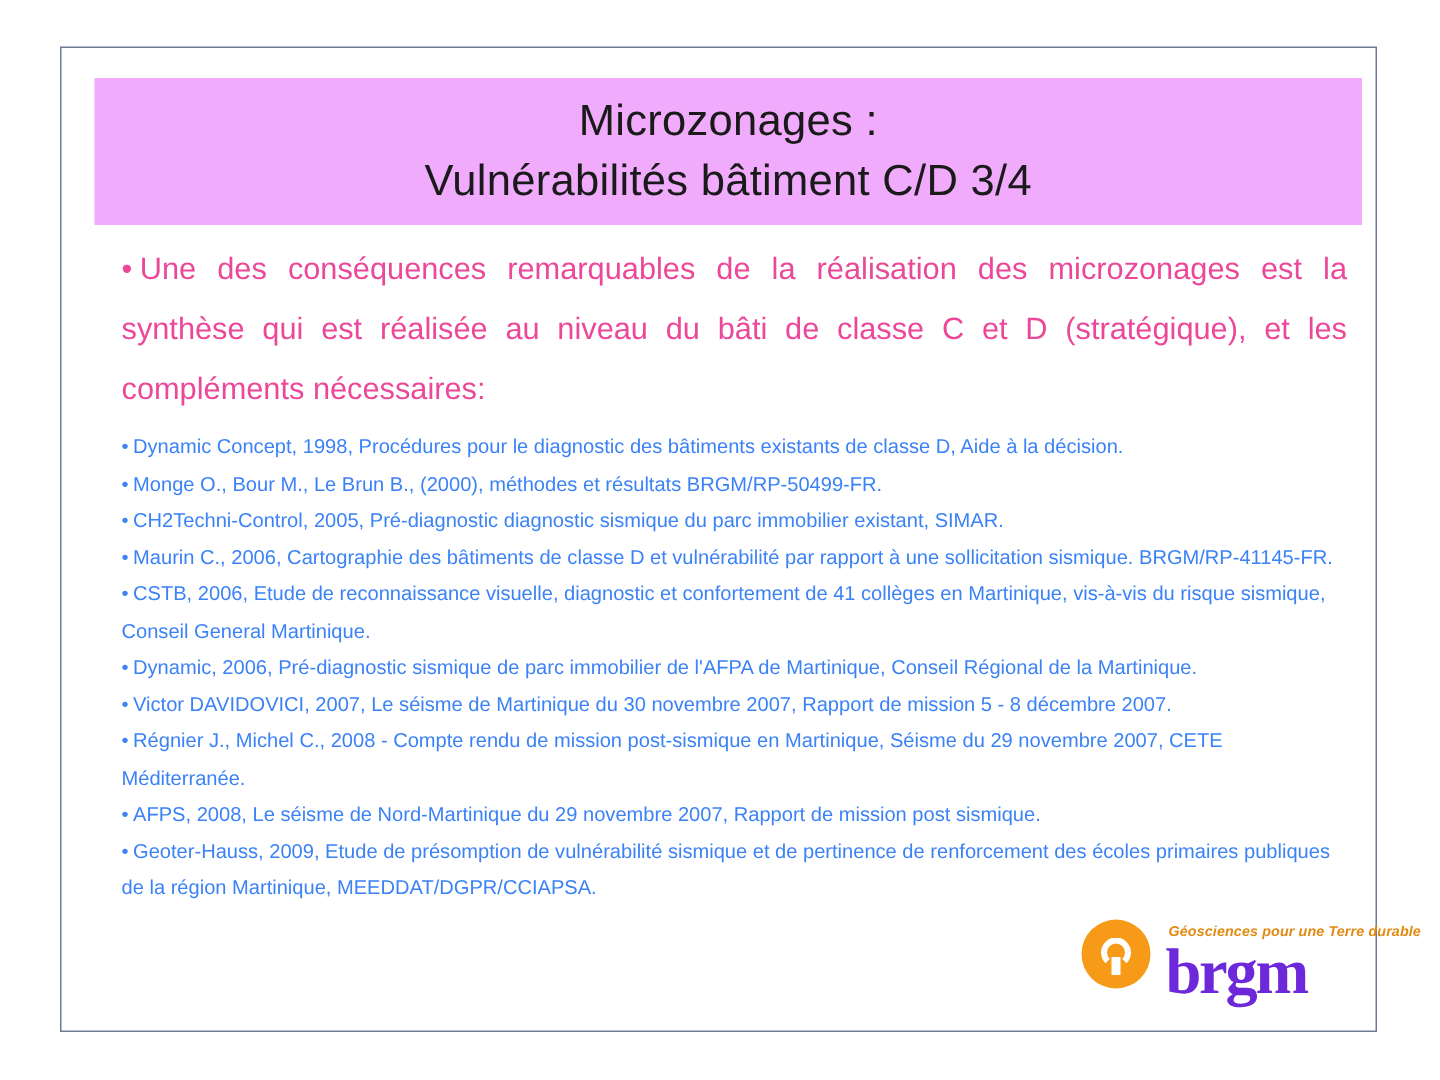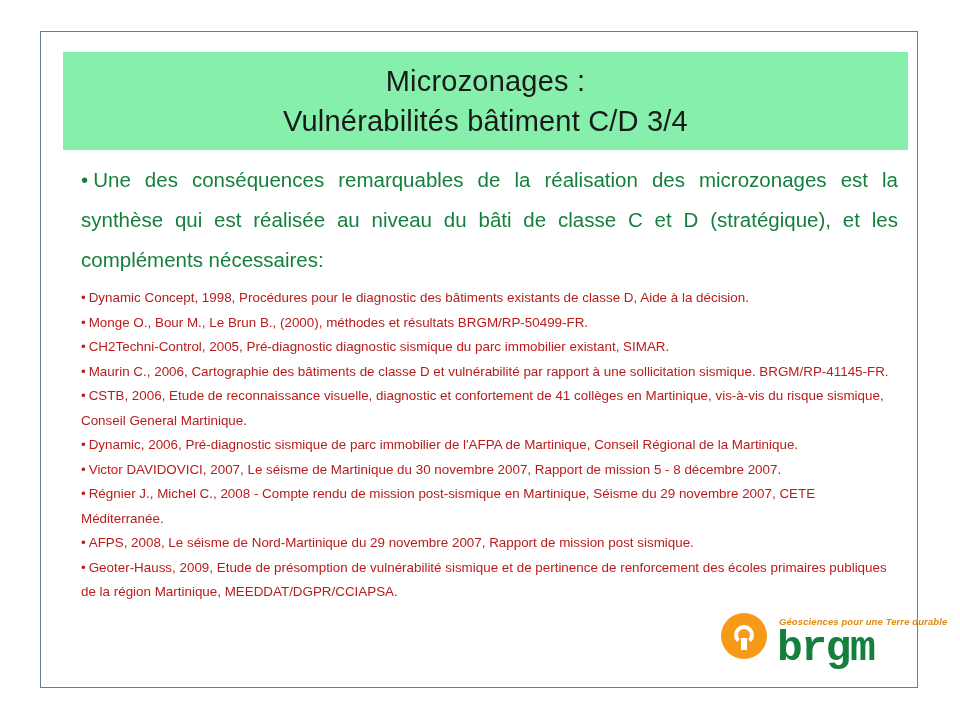--- a/index.html
+++ b/index.html
@@ -24,21 +24,21 @@
     box-sizing: border-box;
     background: #ffffff;
   }
 
   .title-band {
     position: absolute;
     left: 22px;
     top: 20px;
     width: 845px;
     height: 98px;
-    background: #86efac;
+    background: #f0abfc;
     display: flex;
     flex-direction: column;
     align-items: center;
     justify-content: center;
   }
 
   .title-line {
     color: #1a1a1a;
     font-size: 29px;
     line-height: 40px;
@@ -50,33 +50,33 @@
 
   .body-area {
     position: absolute;
     left: 22px;
     top: 128px;
     width: 845px;
     bottom: 6px;
   }
 
   .lead {
-    color: #15803d;
+    color: #ec4899;
     font-size: 20.5px;
     line-height: 40px;
     text-align: justify;
     margin: 0 10px 0 18px;
   }
   .lead .bullet {
     margin-right: 5px;
   }
 
   .refs {
     margin: 6px 10px 0 18px;
-    color: #b91c1c;
+    color: #3b82f6;
     font-size: 13.4px;
     line-height: 24.5px;
   }
   .refs .ref {
     text-align: left;
     margin: 0;
     padding: 0;
   }
   .refs .ref .b {
     margin-right: 3px;
@@ -100,24 +100,24 @@
     font-weight: bold;
     letter-spacing: 0.1px;
     font-style: italic;
   }
   .logo .wordmark {
     position: absolute;
     left: 64px;
     top: 14px;
     font-size: 43px;
     line-height: 43px;
-    color: #15803d;
+    color: #6d28d9;
     font-weight: bold;
     letter-spacing: -1.5px;
-    font-family: Liberation Mono, monospace;
+    font-family: Liberation Serif, serif;
   }
   .logo .mark {
     position: absolute;
     left: 8px;
     top: 0px;
     width: 46px;
     height: 46px;
     border-radius: 50%;
     background: #f79a18;
   }

